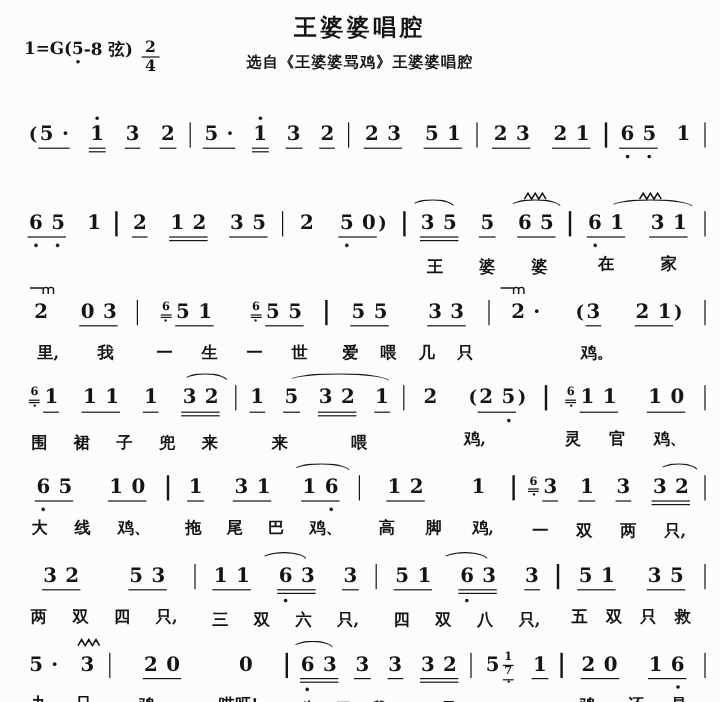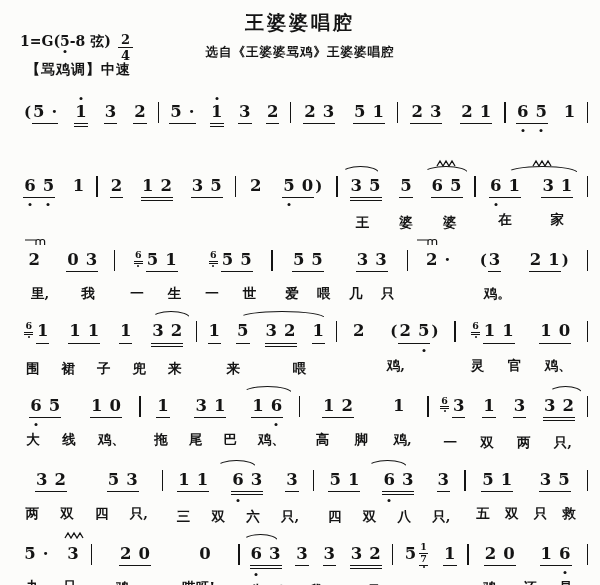--- a/index.html
+++ b/index.html
@@ -61,21 +61,20 @@
     <div class="subtitle">选自《王婆婆骂鸡》王婆婆唱腔</div>
     <div class="keyblock">
       <span>1=G(</span>
         <span class="keynote"><span>5</span><span class="kdot"></span></span>
         <span>-8 弦)</span>
       <span class="meter">
         <span class="num">2</span>
         <span class="den">4</span>
       </span>
     </div>
-    <div class="tune">【骂鸡调】中速</div>
   </div>
 
   <div class="score">
       <div class="line">
         <div class="measure" style="flex-grow: 5.6;">
           <div class="notes">
             <span class="grp">
               <span class="pre">(</span>
               <span class="digits u1">
                 <span class="note">5</span>

